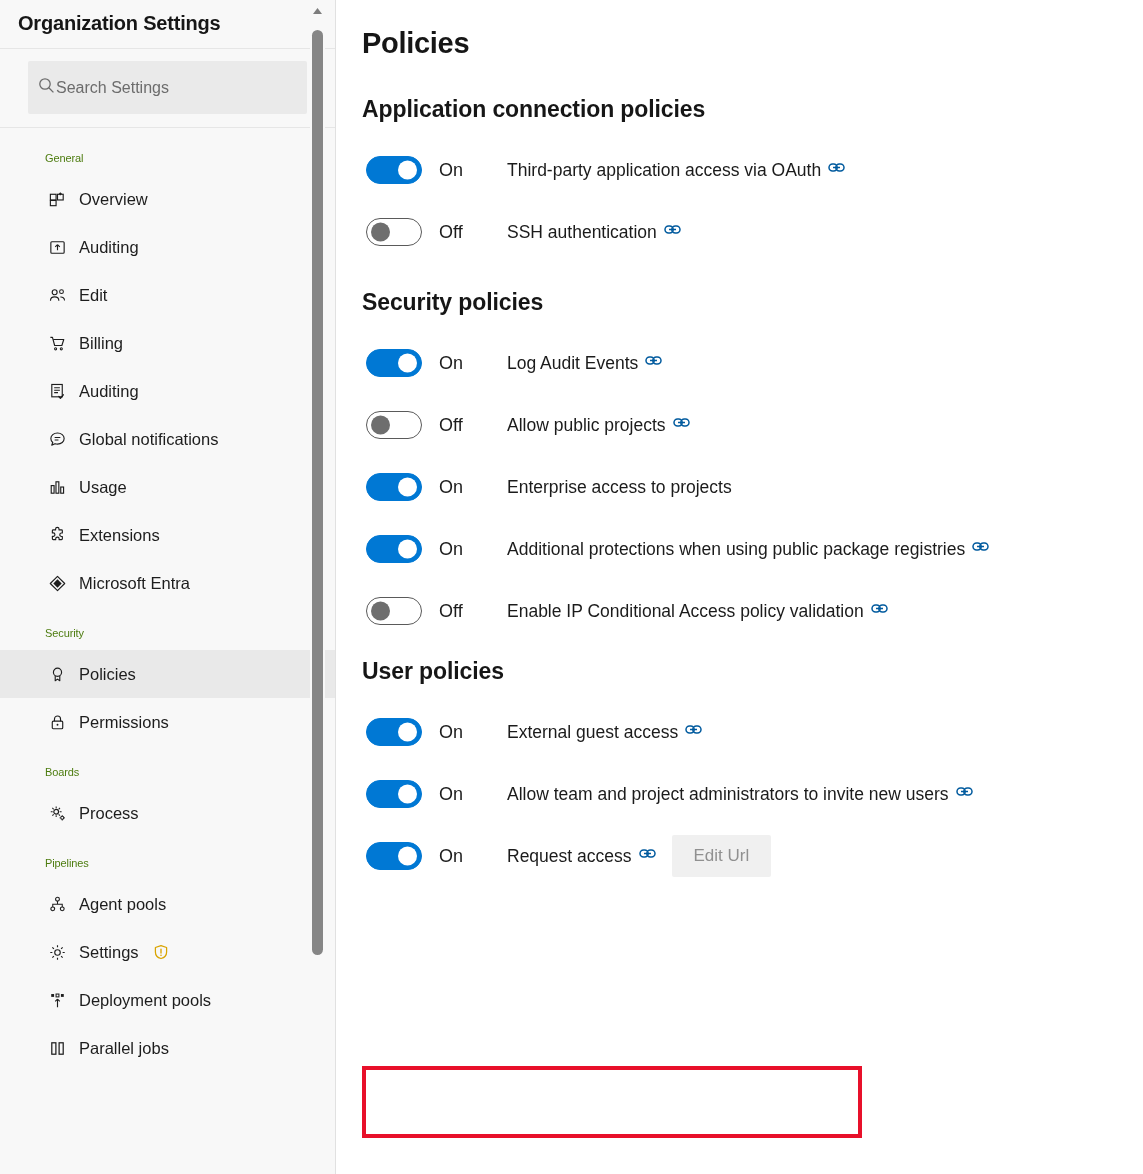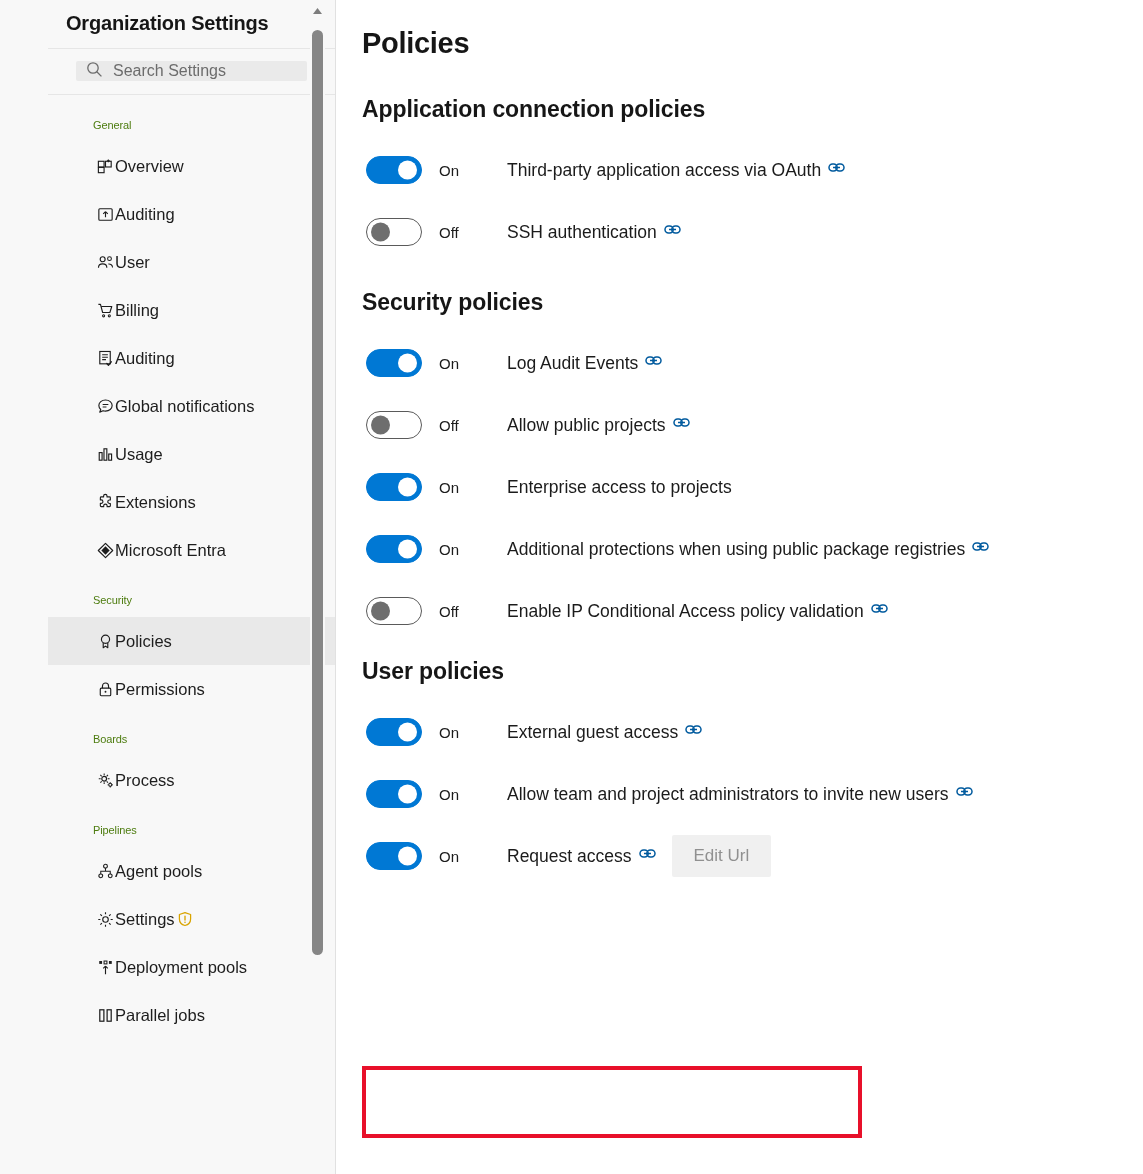--- a/index.html
+++ b/index.html
@@ -22,44 +22,43 @@
 
   
   #sidebar {
     position: relative;
     width: 336px;
     height: 1174px;
     background: #f8f8f8;
     border-right: 1px solid #e1e1e1;
     flex: 0 0 336px;
     overflow: hidden;
-    padding-left: 48px;
   }
 
   .side-title {
     font-size: 20px;
     font-weight: bold;
     color: #161616;
     padding: 12px 0 13px 18px;
     letter-spacing: -0.2px;
   }
 
   .side-sep { height: 1px; background: #e6e6e6; }
 
   .search-wrap { padding: 12px 28px 13px 28px; }
 
   .search-box {
     display: flex;
     align-items: center;
-    height: 20px;
+    height: 53px;
     background: #eaeaea;
     border: none;
     border-radius: 2px;
     padding: 0 10px;
-    gap: 10px;
+    gap: 1px;
     cursor: text;
   }
   .search-box svg { flex: 0 0 auto; }
   .search-input {
     border: none;
     outline: none;
     background: transparent;
     font-family: "Liberation Sans", sans-serif;
     font-size: 16px;
     color: #555;
@@ -73,20 +72,21 @@
     font-size: 11px;
     font-weight: normal;
     color: #4d7c0f;
     padding: 20px 0 11px 45px;
     letter-spacing: -0.1px;
   }
 
   .nav-item {
     display: flex;
     align-items: center;
+    gap: 12px;
     height: 48px;
     padding-left: 48px;
     font-size: 16.5px;
     color: #1d1d1d;
     cursor: pointer;
     white-space: nowrap;
   }
   .nav-item .ico {
     width: 19px; height: 19px;
     display: flex; align-items: center; justify-content: center;
@@ -166,21 +166,21 @@
     width: 19px; height: 19px;
     border-radius: 50%;
     transform: translateY(-50%);
   }
   .toggle.on .knob { right: 4px; background: #ffffff; }
   .toggle.off .knob { left: 4px; background: #6e6e6e; }
 
   .state-label {
     width: 85px;
     flex: 0 0 85px;
-    font-size: 15px;
+    font-size: 18px;
     color: #1c1c1c;
     padding-left: 17px;
   }
 
   .policy-label {
     font-size: 17.5px;
     color: #1b1b1b;
     white-space: nowrap;
   }
 
@@ -268,21 +268,21 @@
         </div>
         <div class="nav-item">
           <span class="ico">
             <svg width="19" height="19" viewBox="0 0 20 20" fill="none">
               <circle cx="7" cy="6.6" r="2.6" stroke="#1d1d1d" stroke-width="1.2"></circle>
               <path d="M2.6 15.5c0-2.5 2-4 4.4-4s4.4 1.5 4.4 4" stroke="#1d1d1d" stroke-width="1.2"></path>
               <circle cx="14.2" cy="6" r="2" stroke="#1d1d1d" stroke-width="1.1"></circle>
               <path d="M13 11.6c2.3-.3 4.4 1.1 4.4 3.6" stroke="#1d1d1d" stroke-width="1.1"></path>
             </svg>
           </span>
-          <span>User</span>
+          <span>Edit</span>
         </div>
         <div class="nav-item">
           <span class="ico">
             <svg width="19" height="19" viewBox="0 0 20 20" fill="none">
               <path d="M2.5 3.5h2.2l2.3 8.6h7.6l2-6.3H6" stroke="#1d1d1d" stroke-width="1.2" stroke-linejoin="round"></path>
               <circle cx="8" cy="15.6" r="1.1" stroke="#1d1d1d" stroke-width="1.1"></circle>
               <circle cx="14" cy="15.6" r="1.1" stroke="#1d1d1d" stroke-width="1.1"></circle>
             </svg>
           </span>
           <span>Billing</span>

